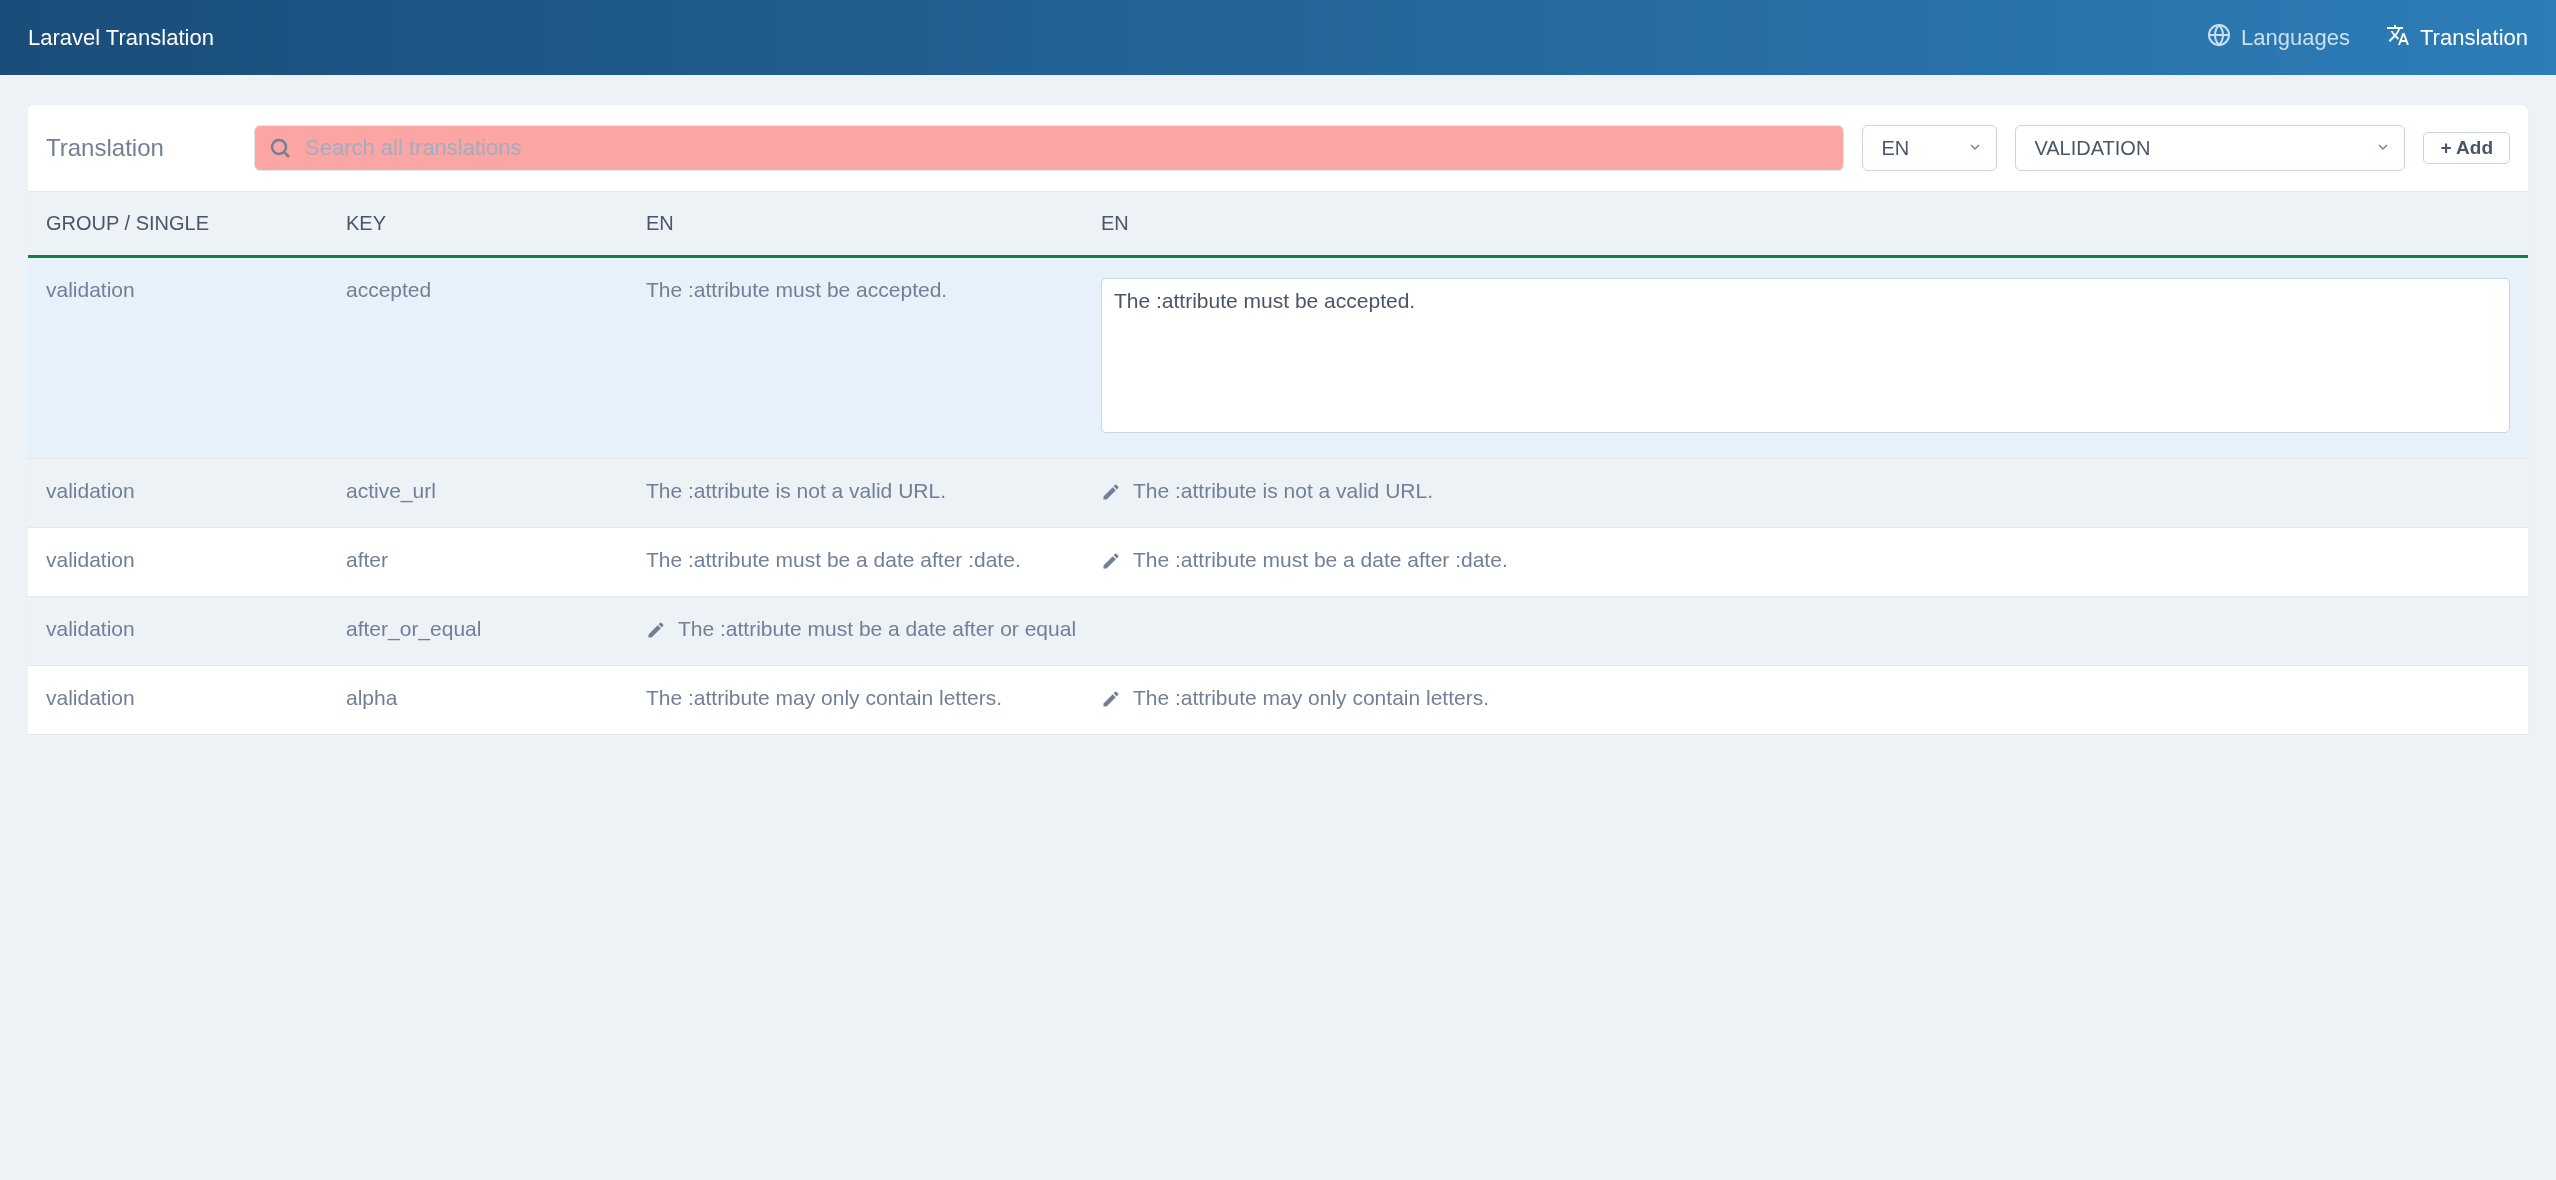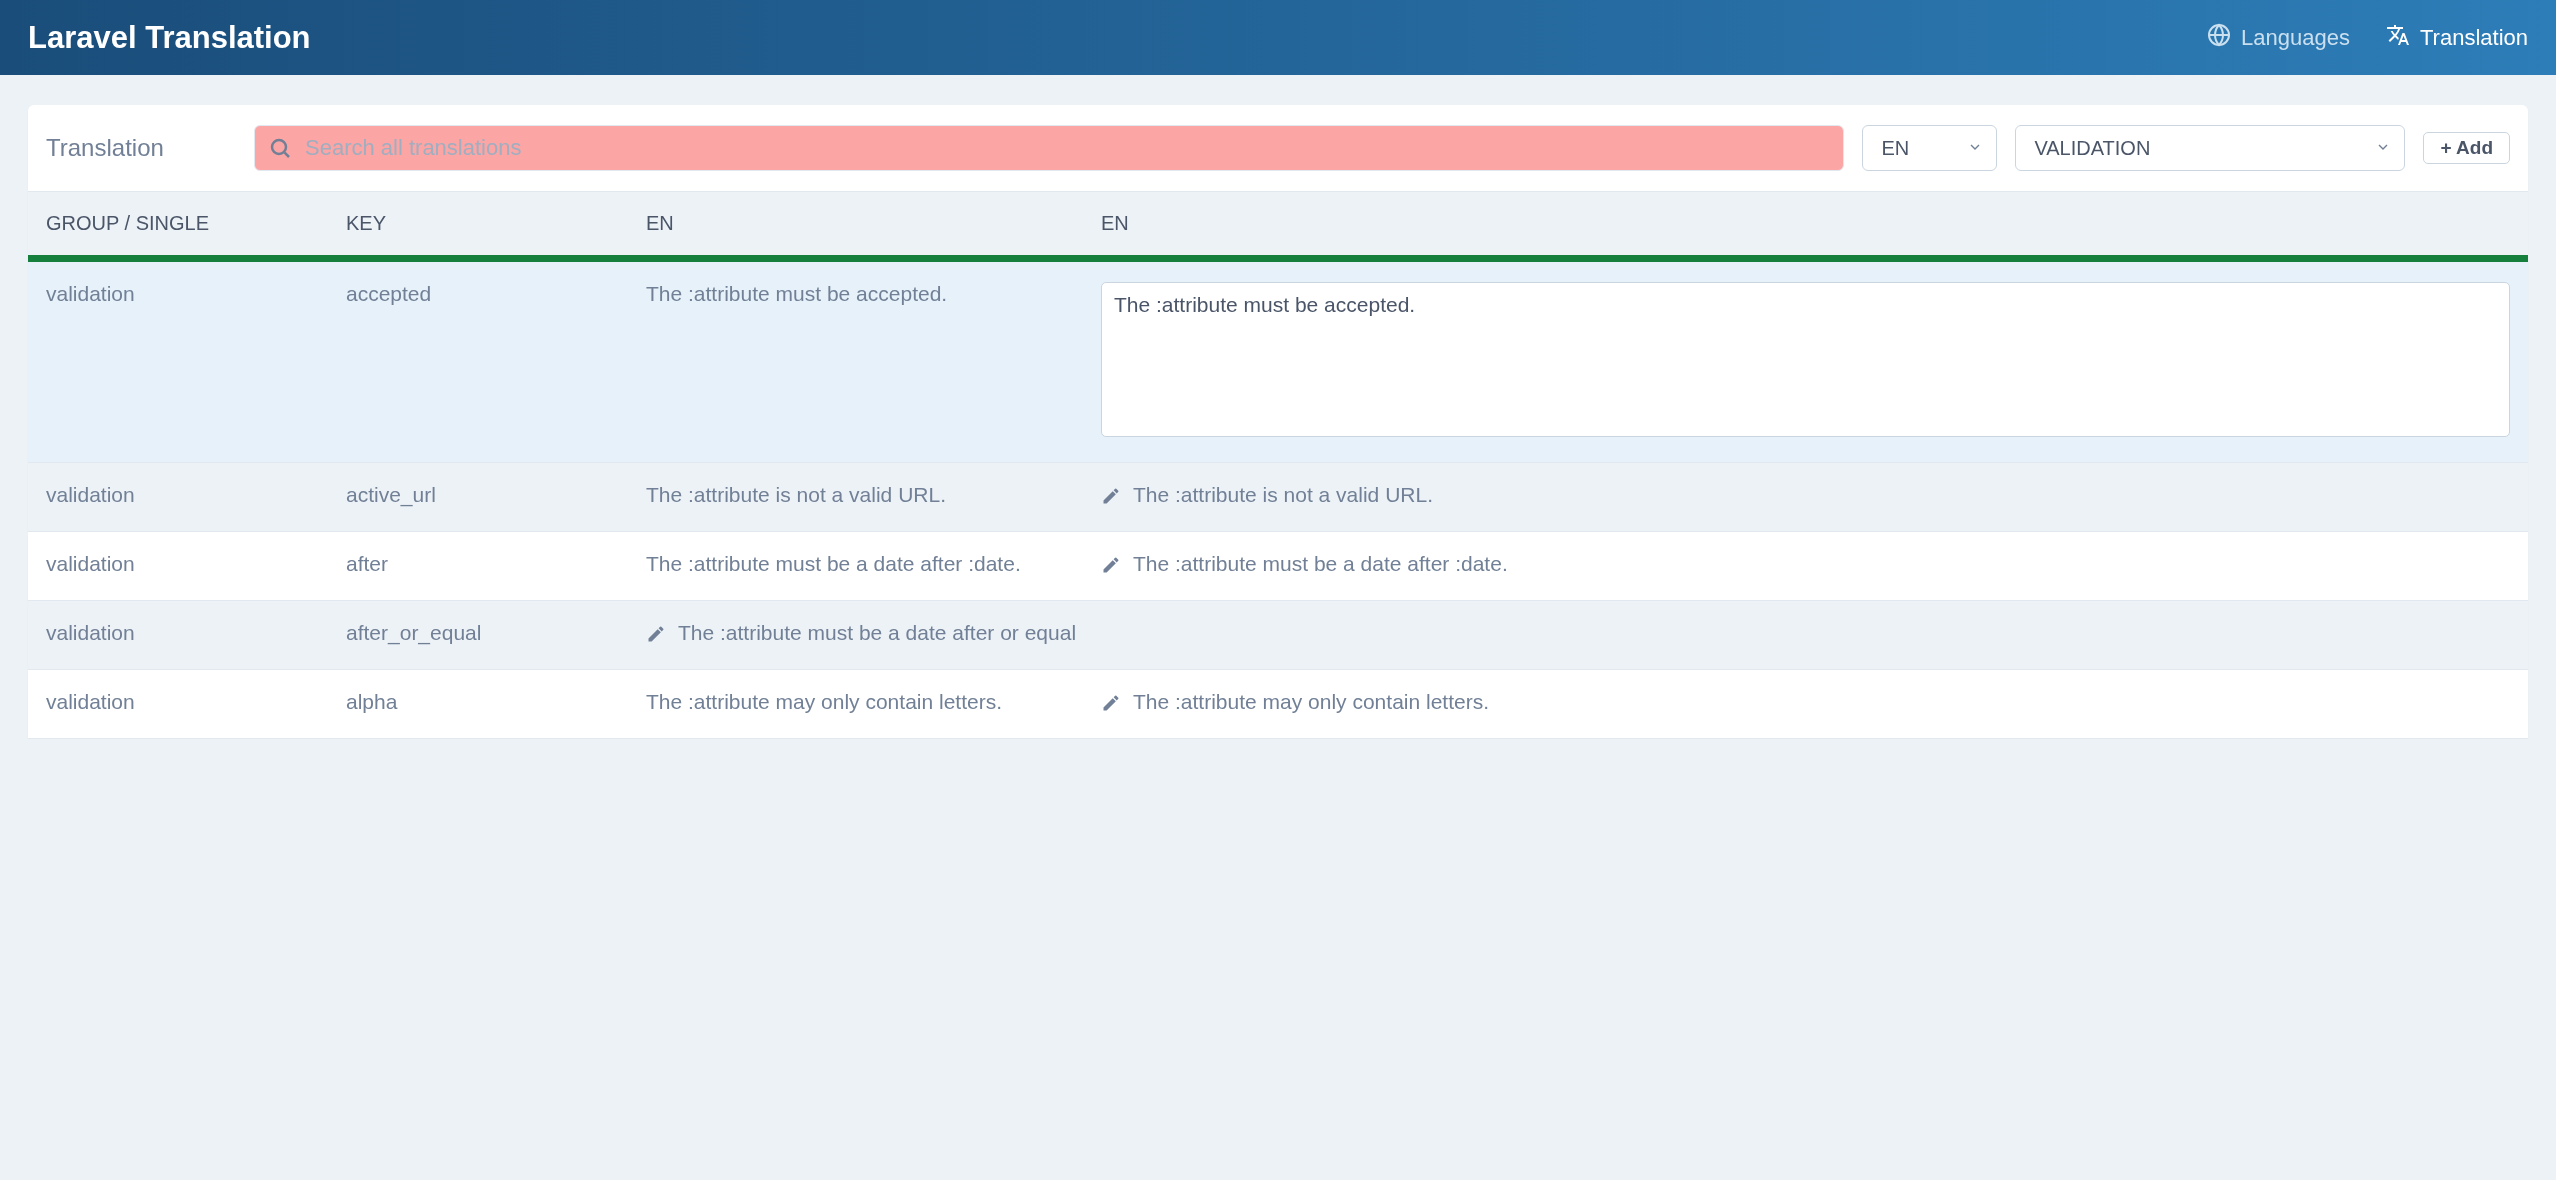--- a/index.html
+++ b/index.html
@@ -12,22 +12,22 @@
 .header {
   background: linear-gradient(to right, #1a4d7a, #2d7db8);
   height: 75px;
   display: flex;
   align-items: center;
   justify-content: space-between;
   padding: 0 28px;
 }
 .brand {
   color: #fff;
-  font-weight: 700;
-  font-size: 31px;
+  font-weight: 400;
+  font-size: 22px;
 }
 .nav {
   display: flex;
   gap: 36px;
   align-items: center;
 }
 .nav-link {
   color: #cbe0ef;
   font-size: 22px;
   display: flex;
@@ -117,21 +117,21 @@
   color: #4a5568;
   cursor: pointer;
   display: flex;
   align-items: center;
   gap: 4px;
 }
 .table-head {
   display: flex;
   background: #edf2f7;
   padding: 20px 18px;
-  border-bottom: 7px solid #15803d;
+  border-bottom: 3px solid #15803d;
   color: #4a5568;
   font-size: 20px;
 }
 .col-group { flex: 0 0 300px; }
 .col-key { flex: 0 0 300px; }
 .col-en1 { flex: 0 0 455px; }
 .col-en2 { flex: 1; }
 .row {
   display: flex;
   padding: 20px 18px;

